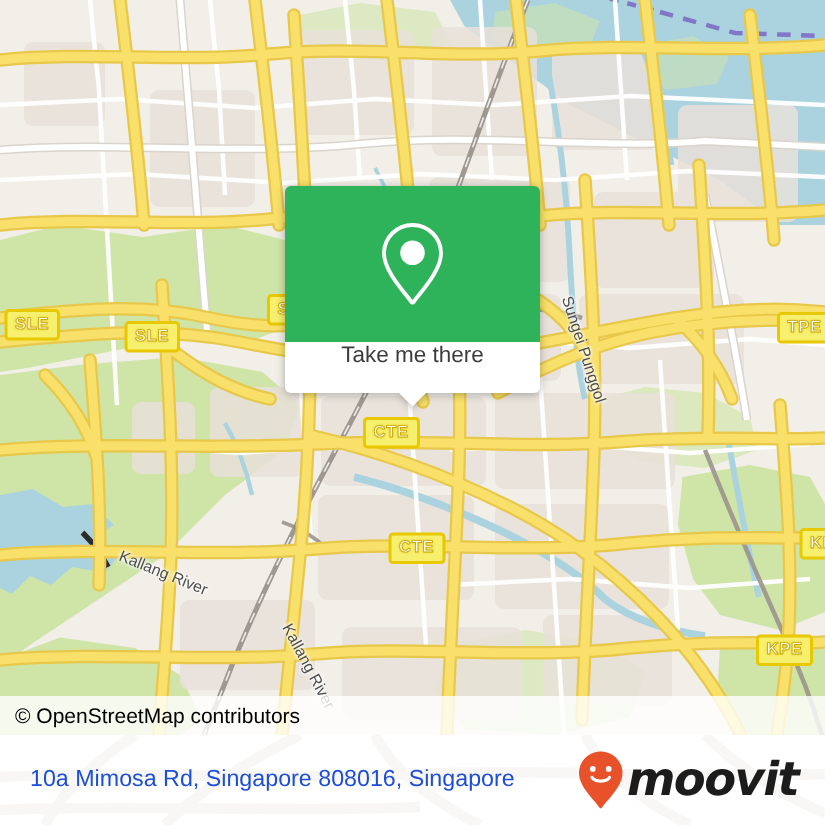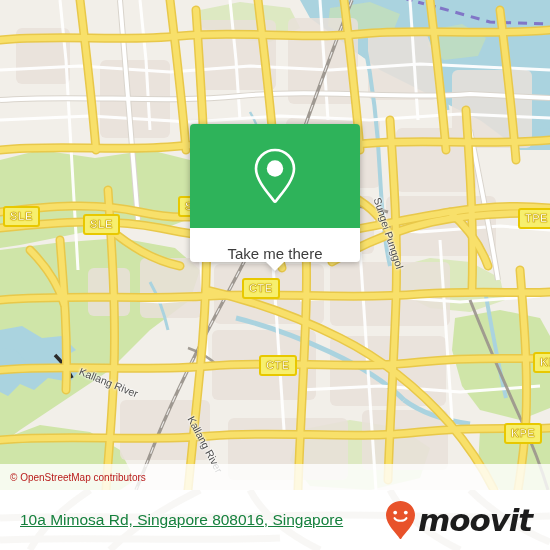--- a/index.html
+++ b/index.html
@@ -78,21 +78,21 @@
     border-radius: 4px 4px 0 0;
     display: flex;
     align-items: center;
     justify-content: center;
   }
   #popup-foot {
     background: #ffffff;
     height: 34px;
     border-radius: 0 0 4px 4px;
     display: flex;
-    align-items: flex-end;
+    align-items: flex-start;
     justify-content: center;
     position: relative;
   }
   #popup-label {
     color: #3c3c3c;
     font-size: 15px;
     font-family: "Liberation Sans", sans-serif;
   }
   #popup-tail {
     position: absolute;
@@ -113,22 +113,22 @@
     bottom: 0;
     width: 550px;
     height: 26px;
     background: rgba(255,255,255,0.80);
     display: flex;
     align-items: center;
     box-sizing: border-box;
     padding-left: 10px;
   }
   #attribution-text {
-    color: #b91c1c;
-    font-size: 10px;
+    color: #000000;
+    font-size: 14px;
     font-family: "Liberation Sans", sans-serif;
   }
 
   
   #footer {
     position: absolute;
     left: 0;
     top: 490px;
     width: 550px;
     height: 60px;
@@ -144,25 +144,24 @@
   #footer-inner {
     position: relative;
     height: 60px;
     display: flex;
     align-items: center;
     justify-content: space-between;
     padding: 0 18px 0 20px;
     box-sizing: border-box;
   }
   #footer-address {
-    color: #15803d;
+    color: #1d4ed8;
     font-size: 15.5px;
     font-family: "Liberation Sans", sans-serif;
     white-space: nowrap;
-    text-decoration: underline;
   }
   #brand {
     display: flex;
     align-items: center;
     gap: 1px;
   }
   #brand-word {
     color: #1c1c1c;
     font-size: 31px;
     font-weight: bold;

